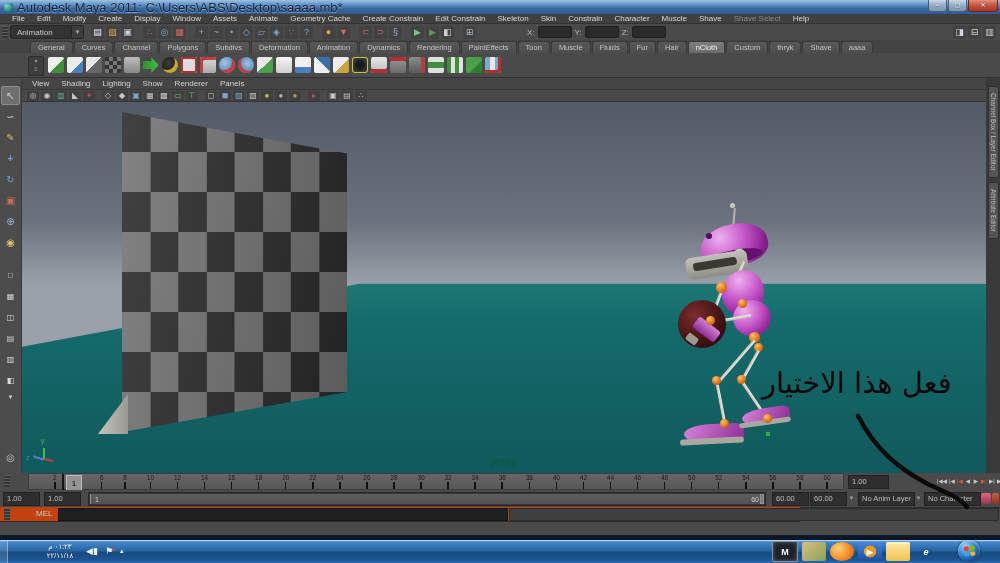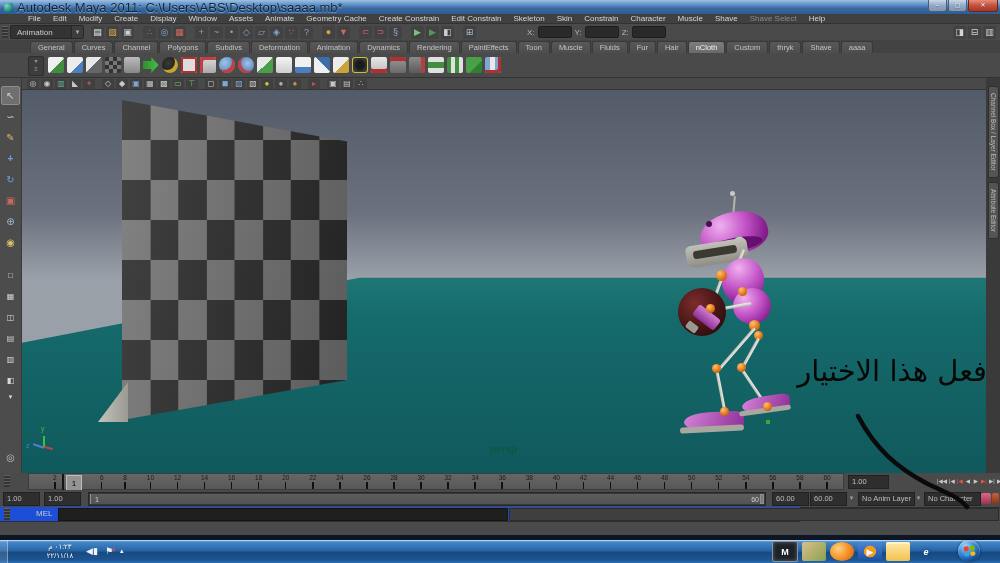--- a/index.html
+++ b/index.html
@@ -16,21 +16,21 @@
     background:radial-gradient(circle at 30% 30%,#7fd4c8,#1e7f74 70%,#0d4a44);}
   .title-text{font-size:13px;color:#10253d;text-shadow:0 1px 1px rgba(255,255,255,.45);white-space:nowrap;}
   .winbtns{position:absolute;right:2px;top:0;display:flex;}
   .winbtn{width:17px;height:11px;margin-left:1px;border:1px solid #4a5f7d;border-top:none;
     border-radius:0 0 3px 3px;background:linear-gradient(#cdd9e8,#93a9c2 50%,#7e97b4);
     color:#fff;font-size:6px;line-height:10px;text-align:center;text-shadow:0 1px 1px #3a4f6d;}
   .winbtn.close{width:28px;background:linear-gradient(#e58d7c,#c2523c 50%,#a63523);border-color:#6d2518;}
 
   
   .menubar{position:absolute;left:0;top:14px;width:1000px;height:10px;background:#404040;
-    display:flex;align-items:center;padding-left:22px;box-sizing:border-box;border-bottom:1px solid #323232;}
+    display:flex;align-items:center;padding-left:6px;box-sizing:border-box;border-bottom:1px solid #323232;}
   .menu-item{font-size:8px;color:#d6d6d6;padding:0 6px;white-space:nowrap;}
   .menu-item.dim{color:#8a8a8a;}
 
   
   .statusline{position:absolute;left:0;top:24px;width:1000px;height:16px;background:#4a4a4a;
     border-bottom:1px solid #383838;display:flex;align-items:center;}
   .grip{width:6px;height:12px;margin:0 2px;
     background:repeating-linear-gradient(180deg,#5e5e5e 0 1px,#353535 1px 3px);}
   .mode-dd{display:flex;align-items:center;height:12px;background:#333;border:1px solid #262626;
     border-radius:2px;margin-right:6px;}
@@ -93,21 +93,21 @@
   .axisind .ay{position:absolute;left:13px;top:8px;width:2px;height:12px;background:#3fbf3f;}
   .axisind .ly{position:absolute;left:11px;top:-3px;color:#3fbf3f;font-size:7px;}
   .axisind .az{position:absolute;left:3px;top:17px;width:11px;height:2px;background:#4f7fd0;transform:rotate(18deg);}
   .axisind .lz{position:absolute;left:-4px;top:14px;color:#4f7fd0;font-size:7px;}
   .axisind .ax{position:absolute;left:14px;top:19px;width:9px;height:2px;background:#c04040;transform:rotate(12deg);}
 
   
   .bone{position:absolute;height:2.5px;background:linear-gradient(#efefe8,#b9b9b0);border-radius:2px;transform-origin:left center;}
   .joint{position:absolute;border-radius:50%;background:radial-gradient(circle at 35% 30%,#ffc070,#e07818 55%,#9c4a08);}
   .mag{background:radial-gradient(circle at 32% 26%,#efb0ef,#c455c8 45%,#8c2394 78%,#66106e);}
-  .annotation-text{position:absolute;left:740px;top:264px;width:225px;text-align:right;direction:rtl;
+  .annotation-text{position:absolute;left:740px;top:264px;width:225px;text-align:left;direction:rtl;
     font-family:"DejaVu Sans",sans-serif;font-size:29px;color:#070707;font-weight:500;letter-spacing:1px;}
 
   
   .timeslider{position:absolute;left:0;top:473px;width:1000px;height:17px;background:#4a4a4a;
     border-bottom:1px solid #2e2e2e;}
   .ruler{position:absolute;left:28px;top:0;width:816px;height:17px;
     background:linear-gradient(#666,#585858);border:1px solid #3c3c3c;box-sizing:border-box;}
   .ticks{display:flex;justify-content:space-between;height:100%;padding:0 12px 0 24px;align-items:stretch;}
   .tickcol{display:flex;flex-direction:column;align-items:center;justify-content:space-between;height:100%;}
   .ticknum{font-size:6.5px;color:#1b1b1b;line-height:7px;}
@@ -126,21 +126,21 @@
   .rfield{position:absolute;top:2px;height:12px;background:#2e2e2e;border:1px solid #212121;
     color:#bdbdbd;font-size:7.5px;line-height:12px;padding-left:3px;box-sizing:content-box;}
   .rtrack{position:absolute;left:88px;top:2px;width:676px;height:12px;background:#383838;border:1px solid #272727;}
   .rbar{position:absolute;left:2px;top:1px;right:2px;height:10px;background:linear-gradient(#5d5d5d,#525252);
     display:flex;justify-content:space-between;align-items:center;color:#cfcfcf;font-size:7px;padding:0 4px;}
   .rhandle{position:absolute;top:1px;width:4px;height:10px;background:#7a7a7a;border:1px solid #8f8f8f;box-sizing:border-box;}
   .ddarrow{position:absolute;top:4px;width:9px;height:9px;color:#9a9a9a;font-size:6px;line-height:9px;text-align:center;}
   .ricon{position:absolute;top:3px;width:10px;height:11px;border-radius:2px;}
 
   
-  .melrow{position:absolute;left:0;top:507px;width:800px;height:14px;background:#1d4ed8;border-bottom:1px solid #2e2e2e;}
+  .melrow{position:absolute;left:0;top:507px;width:800px;height:14px;background:#c2410c;border-bottom:1px solid #2e2e2e;}
   .mel-label{position:absolute;left:36px;top:2px;font-size:8px;color:#c9c9c9;}
   .mel-input{position:absolute;left:58px;top:1px;width:448px;height:11px;background:#1f1f1f;border:1px solid #151515;}
   .mel-output{position:absolute;left:509px;top:1px;width:488px;height:11px;background:#3f3f3f;border:1px solid #2c2c2c;}
   .helprow{position:absolute;left:0;top:521px;width:1000px;height:14px;background:#484848;border-bottom:1px solid #222;}
   .help-text{position:absolute;left:36px;top:2px;font-size:8.5px;color:#d4d4d4;}
   .deskgap{position:absolute;left:0;top:535px;width:1000px;height:5px;background:#0d1624;}
 
   
   .taskbar{position:absolute;left:0;top:540px;width:1000px;height:23px;
     background:linear-gradient(180deg,#8ec3ec 0%,#4385c8 10%,#2767a8 45%,#174a80 55%,#1d5491 85%,#2a6cb0 100%);
@@ -409,20 +409,29 @@
         </div>
         <div class="tool" style="font-size: 7px; height: 10px;">
           <span>▾</span>
         </div>
         <div class="tool" style="margin-top: auto; margin-bottom: 6px; color: rgb(187, 187, 187);">
           <span>◎</span>
         </div>
       </div>
 
     <div class="center">
+      <div class="panelmenu">
+
+      <div class="pmenu-item">View</div>
+          <div class="pmenu-item">Shading</div>
+          <div class="pmenu-item">Lighting</div>
+          <div class="pmenu-item">Show</div>
+          <div class="pmenu-item">Renderer</div>
+          <div class="pmenu-item">Panels</div>
+        </div>
       <div class="paneltoolbar">
 
       <div class="pticon" style="color: rgb(200, 200, 200);">
             <span>◎</span>
           </div>
           <div class="pticon" style="color: rgb(200, 200, 200);">
             <span>◉</span>
           </div>
           <div class="pticon" style="color: rgb(95, 174, 143);">
             <span>▥</span>

